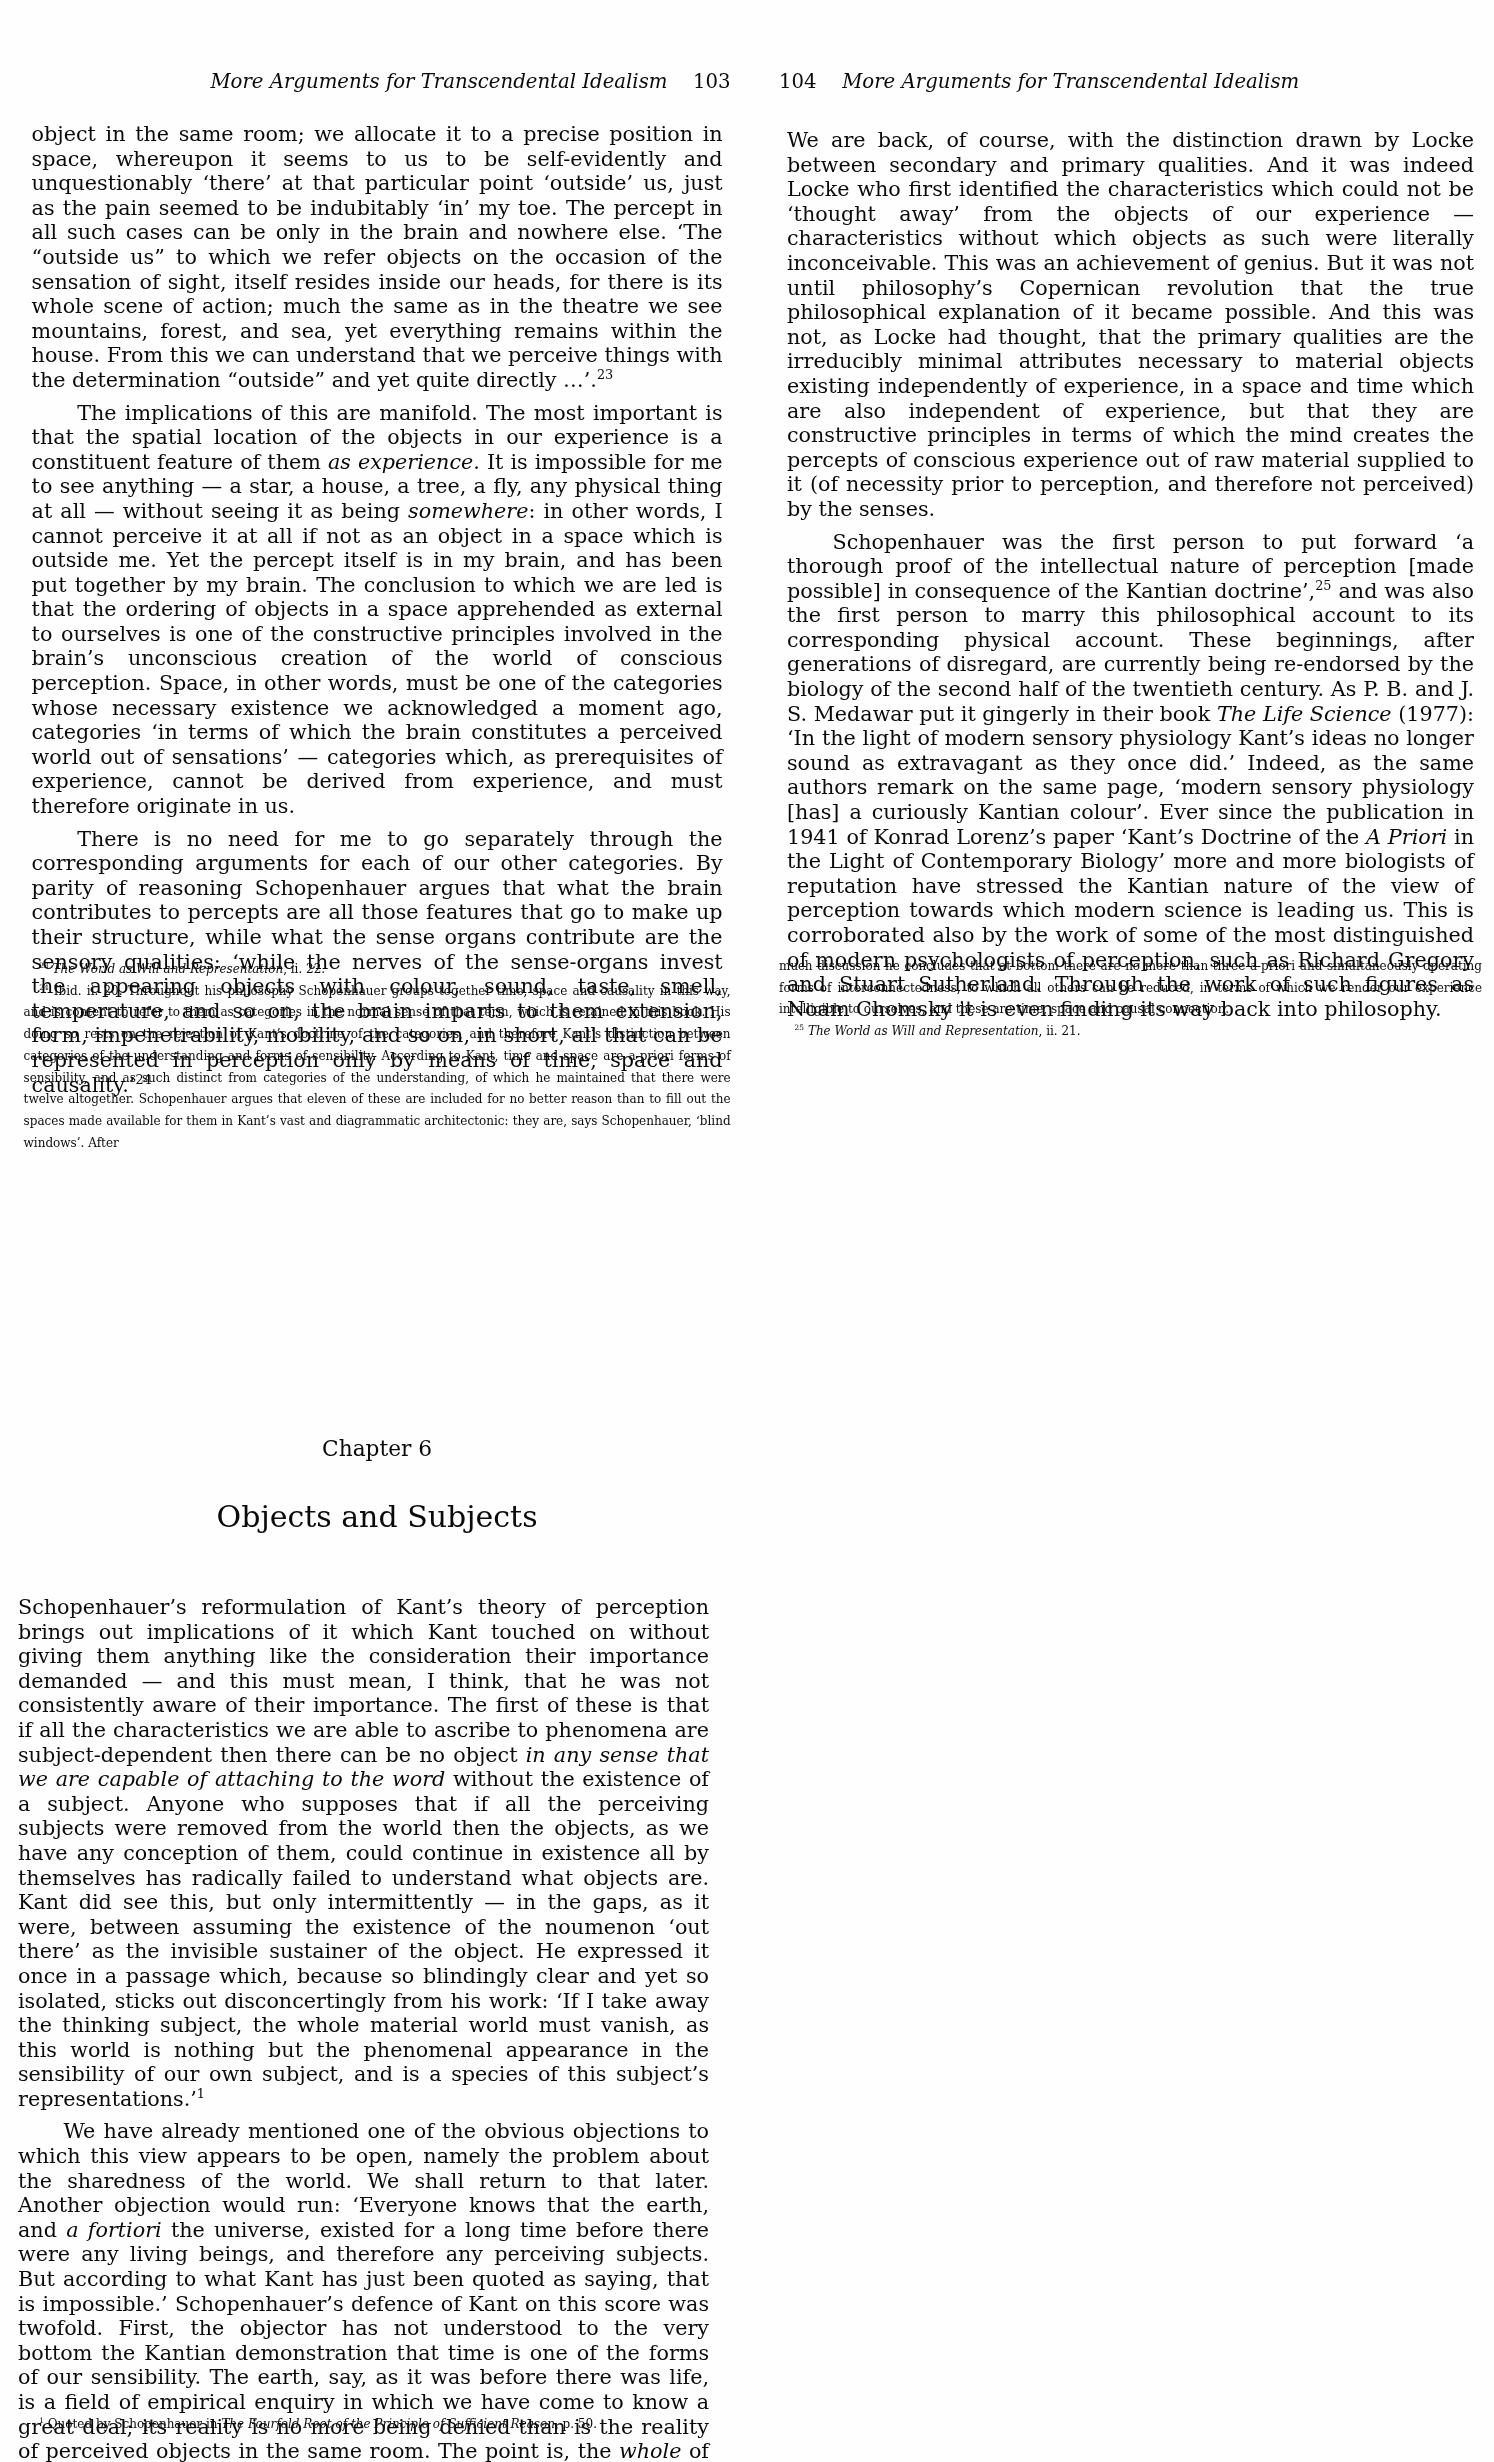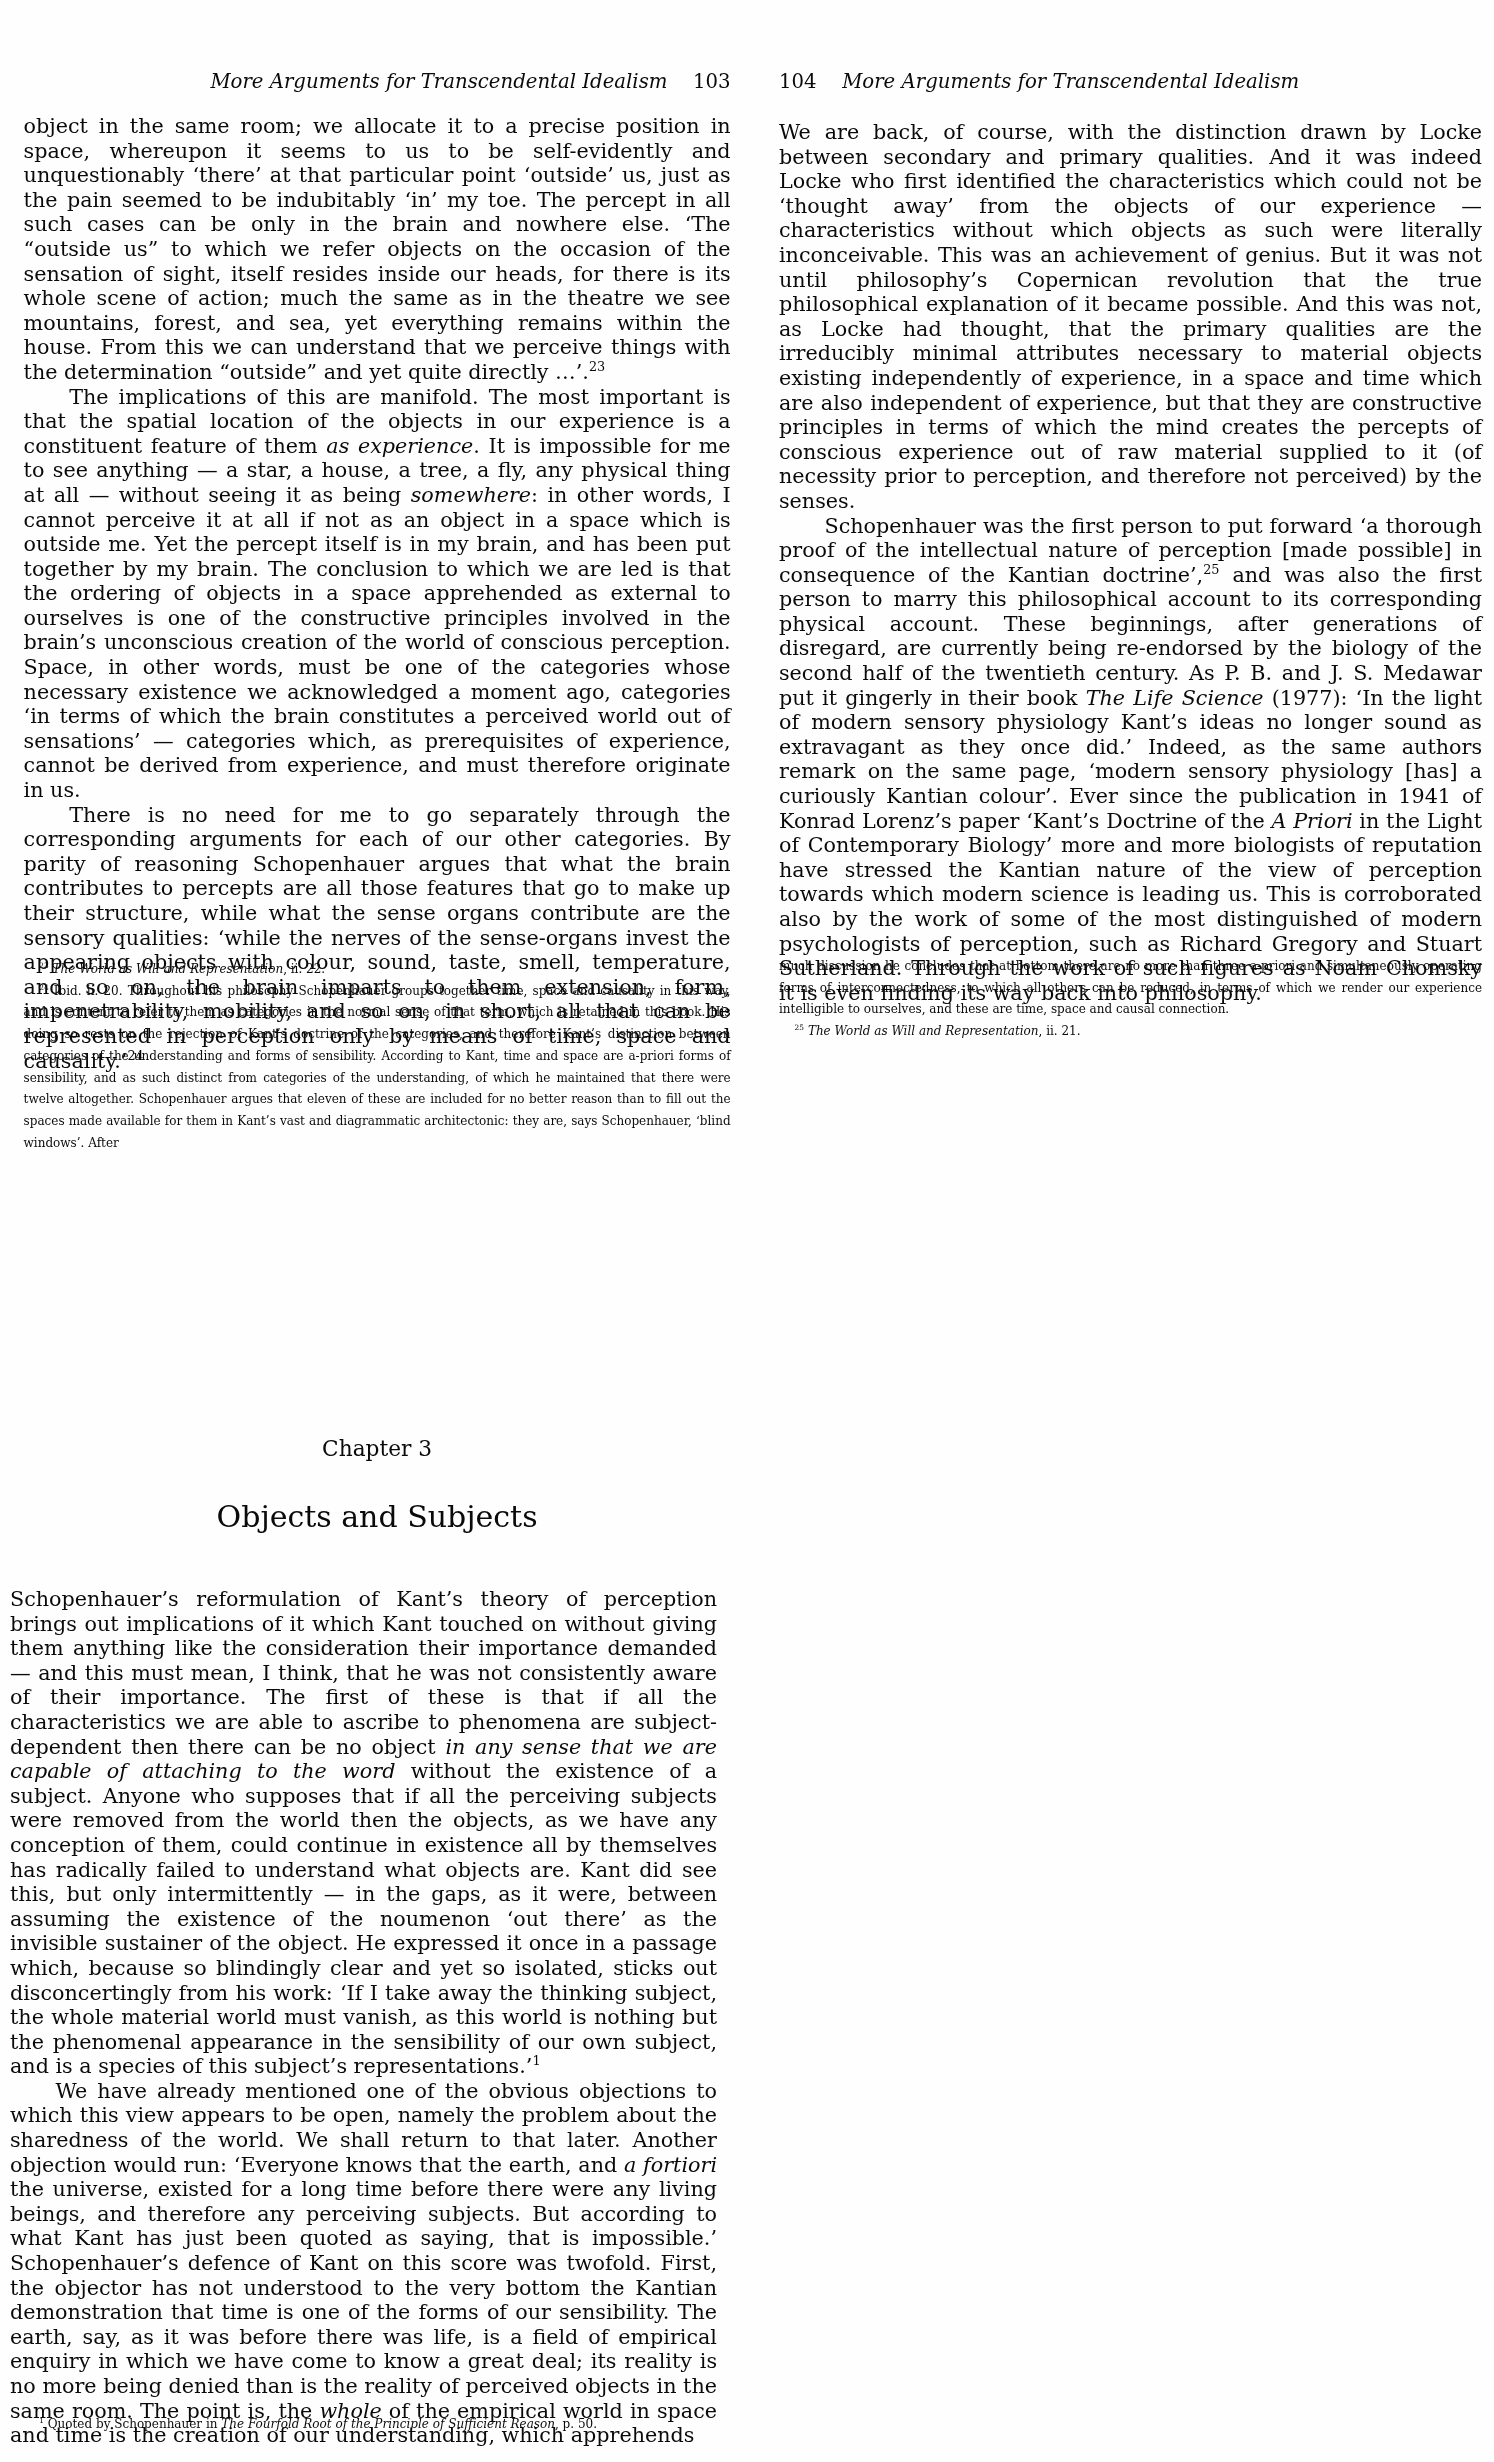--- a/index.html
+++ b/index.html
@@ -16,21 +16,21 @@
     display: flex; align-items: baseline;
     font-size: 19.7px; line-height: 23.6px;
     white-space: nowrap;
   }
   .rh-left  { left: 23.6px;  top: 70px; width: 707px; justify-content: flex-end; gap: 25.6px; }
   .rh-right { left: 779px; top: 70px; width: 703px; justify-content: flex-start; gap: 25.6px; }
   .rh-title { font-style: italic; }
   .rh-num { font-style: normal; }
   
   .bodytext { font-size: 20.7px; line-height: 24.6px; text-align: justify; }
-  .bodytext p { margin: 0; }
+  .bodytext p { margin: 8px; }
   .bodytext p.indent { text-indent: 2.2em; }
   
   .fn { font-size: 12px; line-height: 21.7px; text-align: justify; }
   .fn p { margin: 0; }
   .fn p.indent { text-indent: 1.3em; }
   sup { font-size: 0.62em; vertical-align: super; line-height: 0; }
   i { font-style: italic; }
   
   .chapter-label {
     left: 23.6px; top: 1436px; width: 707px;
@@ -60,21 +60,21 @@
     <p><span>object in the same room; we allocate it to a precise position in space, whereupon it seems to us to be self-evidently and unquestionably ‘there’ at that particular point ‘outside’ us, just as the pain seemed to be indubitably ‘in’ my toe. The percept in all such cases can be only in the brain and nowhere else. ‘The “outside us” to which we refer objects on the occasion of the sensation of sight, itself resides inside our heads, for there is its whole scene of action; much the same as in the theatre we see mountains, forest, and sea, yet everything remains within the house. From this we can understand that we perceive things with the determination “outside” and yet quite directly …’.</span><sup>23</sup></p>
     <p class="indent"><span>The implications of this are manifold. The most important is that the spatial location of the objects in our experience is a constituent feature of them </span><i>as experience</i><span>. It is impossible for me to see anything — a star, a house, a tree, a fly, any physical thing at all — without seeing it as being </span><i>somewhere</i><span>: in other words, I cannot perceive it at all if not as an object in a space which is outside me. Yet the percept itself is in my brain, and has been put together by my brain. The conclusion to which we are led is that the ordering of objects in a space apprehended as external to ourselves is one of the constructive principles involved in the brain’s unconscious creation of the world of conscious perception. Space, in other words, must be one of the categories whose necessary existence we acknowledged a moment ago, categories ‘in terms of which the brain constitutes a perceived world out of sensations’ — categories which, as prerequisites of experience, cannot be derived from experience, and must therefore originate in us.</span></p>
     <p class="indent"><span>There is no need for me to go separately through the corresponding arguments for each of our other categories. By parity of reasoning Schopenhauer argues that what the brain contributes to percepts are all those features that go to make up their structure, while what the sense organs contribute are the sensory qualities: ‘while the nerves of the sense-organs invest the appearing objects with colour, sound, taste, smell, temperature, and so on, the brain imparts to them extension, form, impenetrability, mobility, and so on, in short, all that can be represented in perception only by means of time, space and causality.’</span><sup>24</sup></p>
   </div>
 
 <div class="region fn" id="left-footnotes">
     <p class="indent"><sup>23</sup><span> </span><i>The World as Will and Representation</i><span>, ii. 22.</span></p>
     <p class="indent"><sup>24</sup><span> Ibid. ii. 20. Throughout his philosophy Schopenhauer groups together time, space and causality in this way, and is content to refer to them as categories in the normal sense of that term, which is retained in this book. His doing so rests on the rejection of Kant’s doctrine of the categories, and therefore Kant’s distinction between categories of the understanding and forms of sensibility. According to Kant, time and space are a-priori forms of sensibility, and as such distinct from categories of the understanding, of which he maintained that there were twelve altogether. Schopenhauer argues that eleven of these are included for no better reason than to fill out the spaces made available for them in Kant’s vast and diagrammatic architectonic: they are, says Schopenhauer, ‘blind windows’. After</span></p>
   </div>
 
-<div class="region chapter-label">Chapter 3</div>
+<div class="region chapter-label">Chapter 6</div>
 <div class="region chapter-title">Objects and Subjects</div>
 
 <div class="region bodytext" id="left-chapter">
     <p><span>Schopenhauer’s reformulation of Kant’s theory of perception brings out implications of it which Kant touched on without giving them anything like the consideration their importance demanded — and this must mean, I think, that he was not consistently aware of their importance. The first of these is that if all the characteristics we are able to ascribe to phenomena are subject-dependent then there can be no object </span><i>in any sense that we are capable of attaching to the word</i><span> without the existence of a subject. Anyone who supposes that if all the perceiving subjects were removed from the world then the objects, as we have any conception of them, could continue in existence all by themselves has radically failed to understand what objects are. Kant did see this, but only intermittently — in the gaps, as it were, between assuming the existence of the noumenon ‘out there’ as the invisible sustainer of the object. He expressed it once in a passage which, because so blindingly clear and yet so isolated, sticks out disconcertingly from his work: ‘If I take away the thinking subject, the whole material world must vanish, as this world is nothing but the phenomenal appearance in the sensibility of our own subject, and is a species of this subject’s representations.’</span><sup>1</sup></p>
     <p class="indent"><span>We have already mentioned one of the obvious objections to which this view appears to be open, namely the problem about the sharedness of the world. We shall return to that later. Another objection would run: ‘Everyone knows that the earth, and </span><i>a fortiori</i><span> the universe, existed for a long time before there were any living beings, and therefore any perceiving subjects. But according to what Kant has just been quoted as saying, that is impossible.’ Schopenhauer’s defence of Kant on this score was twofold. First, the objector has not understood to the very bottom the Kantian demonstration that time is one of the forms of our sensibility. The earth, say, as it was before there was life, is a field of empirical enquiry in which we have come to know a great deal; its reality is no more being denied than is the reality of perceived objects in the same room. The point is, the </span><i>whole</i><span> of the empirical world in space and time is the creation of our understanding, which apprehends</span></p>
   </div>
 
 <div class="region fn" id="left-chapter-fn">
     <p class="indent"><sup>1</sup><span> Quoted by Schopenhauer in </span><i>The Fourfold Root of the Principle of Sufficient Reason</i><span>, p. 50.</span></p>
   </div>

